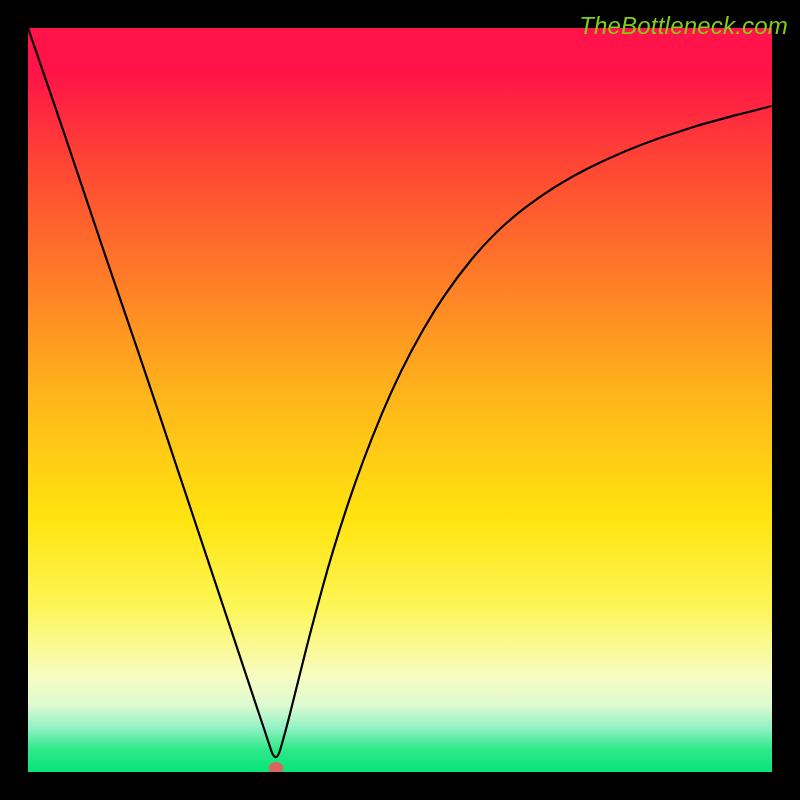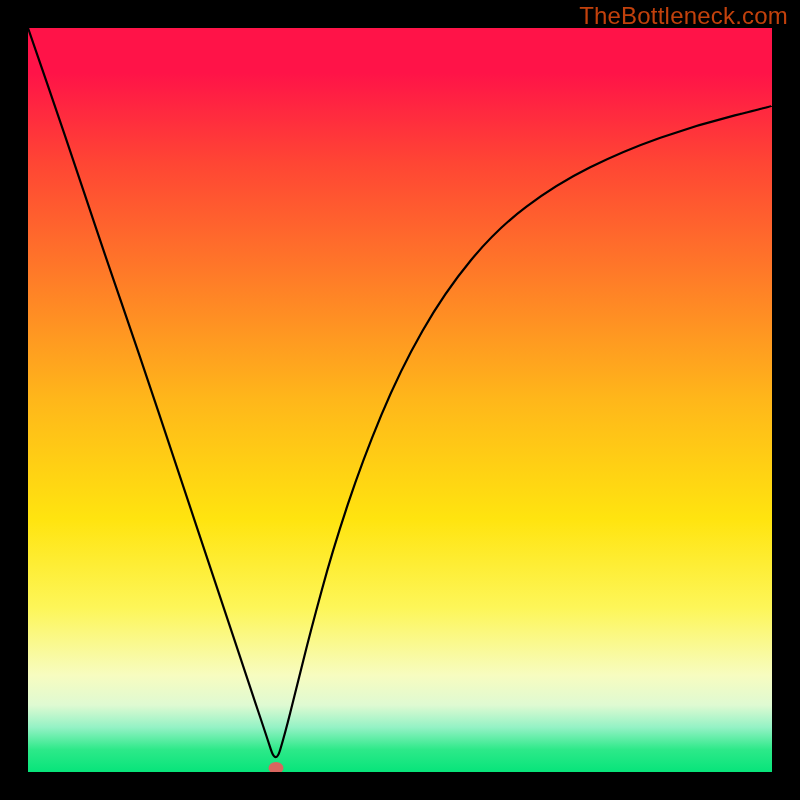--- a/index.html
+++ b/index.html
@@ -12,27 +12,28 @@
     font-family: Arial, Helvetica, sans-serif;
   }
   .frame {
     position: relative;
     width: 800px;
     height: 800px;
     background: #000;
   }
   .watermark {
     position: absolute;
-    top: 2px;
+    top: 12px;
     right: 12px;
-    color: #c2410c;
+    color: #84cc16;
     font-size: 24px;
     font-weight: 500;
     letter-spacing: 0.2px;
     z-index: 20;
+    font-style: italic;
   }
   .plot-area {
     position: absolute;
     left: 28px;
     top: 28px;
     width: 744px;
     height: 744px;
     overflow: hidden;
   }
   .gradient {

